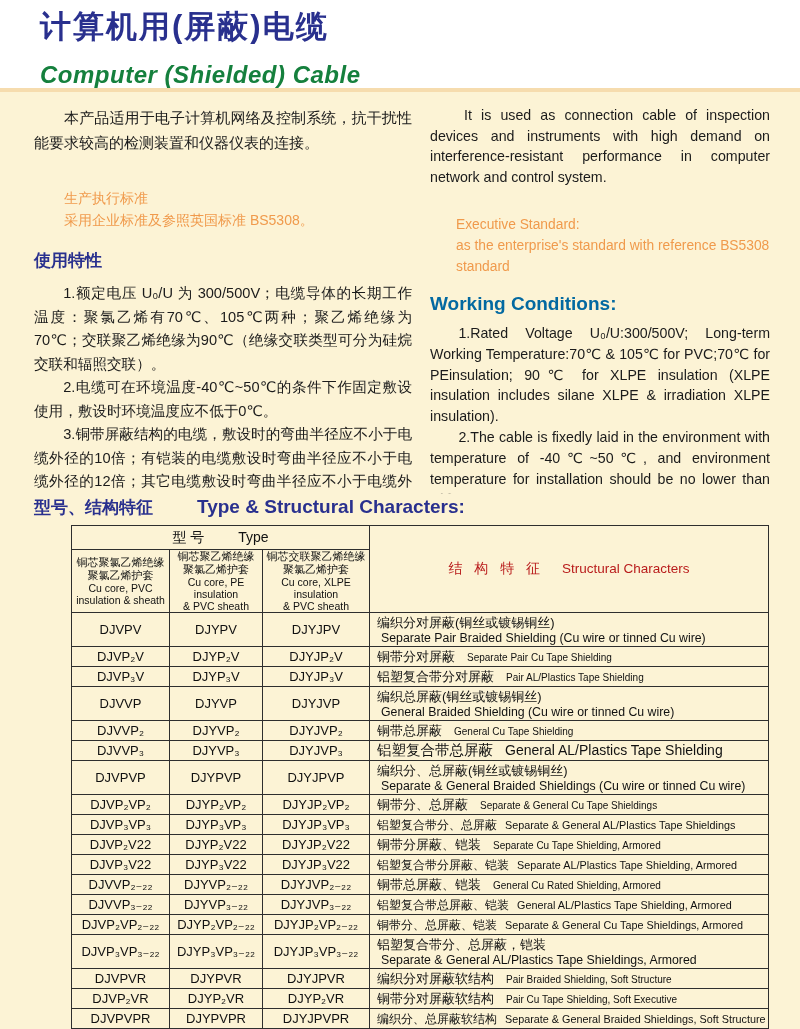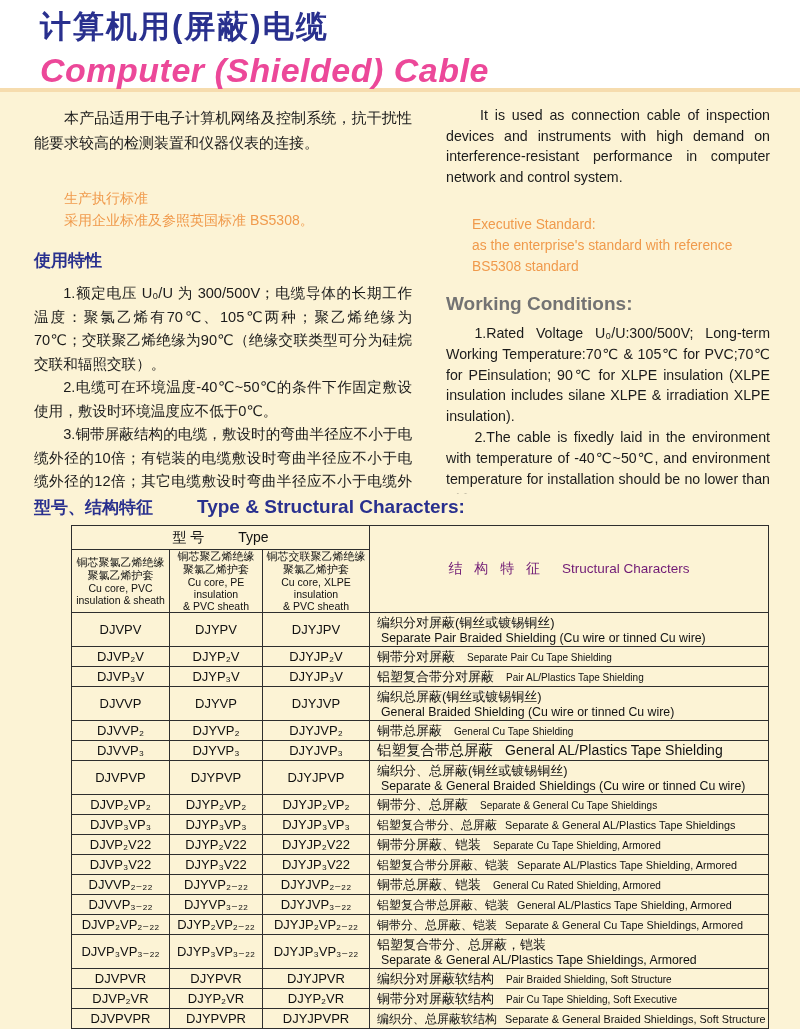--- a/index.html
+++ b/index.html
@@ -6,43 +6,43 @@
   .page{
     position:relative;width:800px;height:1029px;margin:0 auto;
     background:#FCF3D5;overflow:hidden;
     font-family:"Liberation Sans","DejaVu Sans",sans-serif;
     color:#1b1b1b;
   }
   
   .masthead{height:92px;background:#ffffff;border-bottom:4px solid #F6DCAE;
     box-sizing:border-box;padding:9px 0 0 40px;}
   .title-zh{font-size:31px;font-weight:bold;color:#29308E;letter-spacing:2px;line-height:36px;}
-  .title-en{font-size:34px;font-weight:bold;font-style:italic;color:#ec4899;margin-top:6px;letter-spacing:.5px;}
+  .title-en{font-size:24px;font-weight:bold;font-style:italic;color:#15803d;margin-top:16px;letter-spacing:.5px;}
   
-  .columns{display:flex;box-sizing:border-box;height:402px;padding:13px 30px 0 34px;gap:34px;overflow:hidden;}
+  .columns{display:flex;box-sizing:border-box;height:402px;padding:13px 30px 0 34px;gap:18px;overflow:hidden;}
   .col-left{width:378px;flex:none;}
   .col-right{flex:1;min-width:0;}
   .intro-zh{font-size:15px;line-height:25px;text-align:justify;text-indent:2em;margin:0;}
   .std-zh{margin:32px 0 0 30px;color:#F09A4C;font-size:14px;line-height:22px;}
   .std-zh div{margin:0;}
   .h-zh{margin:18px 0 10px;font-size:17px;font-weight:bold;color:#29308E;}
   .feat-zh p{margin:0;font-size:14.6px;line-height:23.5px;text-align:justify;text-indent:2em;}
   .intro-en{font-size:14.2px;line-height:20.5px;text-align:justify;text-indent:2.4em;margin:0;}
   .std-en{margin:27px 0 0 26px;color:#F09A4C;font-size:13.8px;line-height:21px;}
-  .h-en{margin:16px 0 8px;font-size:19px;font-weight:bold;color:#737373;}
+  .h-en{margin:16px 0 8px;font-size:19px;font-weight:bold;color:#0369a1;}
   .feat-en p{margin:0;font-size:14.2px;line-height:20.8px;text-align:justify;text-indent:2em;}
   
   .section-title{display:flex;align-items:baseline;gap:44px;margin:2px 0 6px 34px;color:#29308E;}
   .st-zh{font-size:17px;font-weight:bold;font-family:Liberation Serif, serif;}
   .st-en{font-size:19px;font-weight:bold;}
   table.types{border-collapse:collapse;margin-left:71px;width:697px;table-layout:fixed;background:transparent;}
   .types th,.types td{border:1px solid #2E2E2E;padding:0;box-sizing:border-box;}
   .th-type{height:24px;text-align:center;vertical-align:middle;font-weight:normal;font-size:14px;color:#111;}
   .th-type .en{margin-left:30px;}
-  .th-struct{text-align:center;vertical-align:middle;font-weight:normal;font-size:14px;color:#701a75;}
+  .th-struct{text-align:center;vertical-align:middle;font-weight:normal;font-size:14px;color:#b91c1c;}
   .th-struct .zh{letter-spacing:4px;}
   .th-struct .en{margin-left:14px;font-size:13.5px;}
   .th-col{height:54px;text-align:center;vertical-align:middle;font-weight:normal;color:#111;margin-left:44px;}
   .th-col .zh{font-size:11px;line-height:13px;}
   .th-col .en{font-size:10.5px;line-height:12px;}
   tr.r1{height:19px;}
   tr.r1 td{white-space:nowrap;overflow:hidden;}
   tr.r2{height:34px;}
   td.code{text-align:center;font-size:13px;color:#111;}
   td.desc{padding:0 4px 0 7px;color:#111;vertical-align:middle;}

